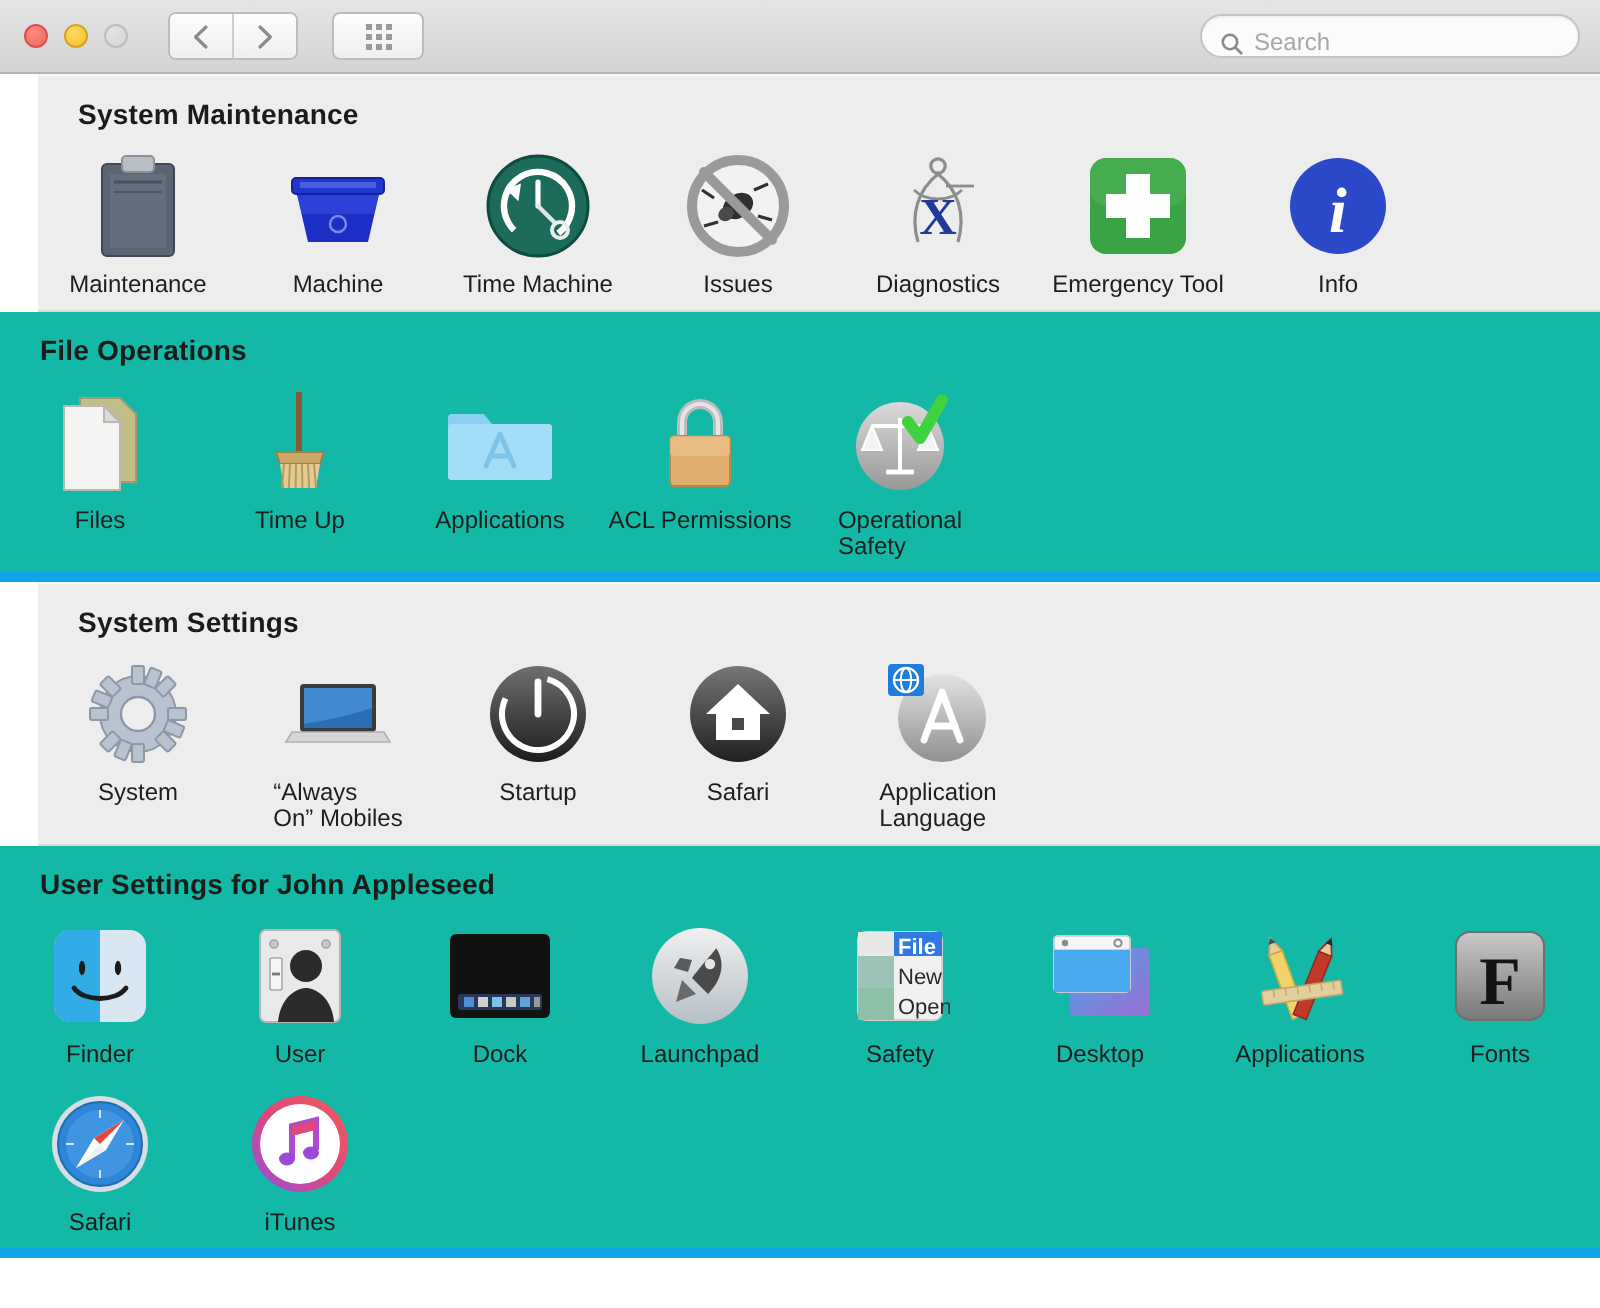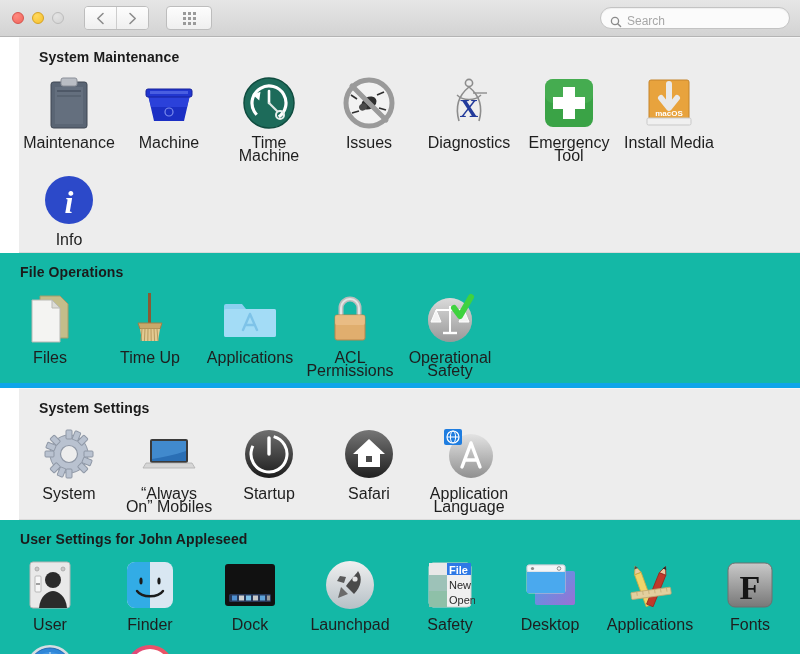--- a/index.html
+++ b/index.html
@@ -127,24 +127,23 @@
     padding-top: 4px;
     padding-bottom: 6px;
   }
   .iconbox {
     width: 56px; height: 56px;
     position: relative;
     display: flex; align-items: center; justify-content: center;
   }
   .caption {
     margin-top: 5px;
-    font-size: 16px;
+    font-size: 12px;
     line-height: 13px;
     color: #1e1e1e;
-    text-align: center;
     max-width: 96px;
   }
   .caption .l2 { display: block; }
 </style>
 </head>
 <body>
 
 <div class="window">
 
   <div class="titlebar">
@@ -277,31 +276,20 @@
           <div class="iconbox">
             <svg width="52" height="52" viewBox="0 0 52 52">
               <rect x="2" y="2" width="48" height="48" rx="8" fill="#3aa346"></rect>
               <rect x="2" y="2" width="48" height="24" rx="8" fill="#4cb356" opacity="0.6"></rect>
               <path d="M20 10 h12 v10 h10 v12 h-10 v10 h-12 v-10 h-10 v-12 h10 z" fill="#ffffff"></path>
             </svg>
           </div>
           <div class="caption">Emergency Tool</div>
         </div>
 
-        <div class="cell">
-          <div class="iconbox">
-            <svg width="48" height="50" viewBox="0 0 48 50">
-              <rect x="4" y="2" width="40" height="40" rx="2" fill="#e8a33d" stroke="#c5842a" stroke-width="1"></rect>
-              <path d="M24 6 L24 24 M16 20 L24 30 L32 20" fill="none" stroke="#e9e9e9" stroke-width="6" stroke-linejoin="round" stroke-linecap="round"></path>
-              <text x="24" y="38" font-family="'Liberation Sans', sans-serif" font-size="8" font-weight="bold" fill="#ffffff" text-anchor="middle">macOS</text>
-              <rect x="2" y="40" width="44" height="7" rx="1.5" fill="#f0f0f0" stroke="#c9c9c9" stroke-width="1"></rect>
-            </svg>
-          </div>
-          <div class="caption">Install Media</div>
-        </div>
 
         <div class="cell">
           <div class="iconbox">
             <svg width="52" height="52" viewBox="0 0 52 52">
               <circle cx="26" cy="26" r="24" fill="#2c49c9"></circle>
               <circle cx="26" cy="20" r="5" fill="#2c49c9"></circle>
               <text x="26" y="39" font-family="'Liberation Serif', serif" font-style="italic" font-size="32" font-weight="bold" fill="#ffffff" text-anchor="middle">i</text>
             </svg>
           </div>
           <div class="caption">Info</div>
@@ -499,44 +487,44 @@
 
       </div>
     </div>
 
     <div class="section plain">
       <div class="section-title">User Settings for John Appleseed</div>
       <div class="grid">
 
         <div class="cell">
           <div class="iconbox">
+            <svg width="50" height="50" viewBox="0 0 50 50">
+              <rect x="2" y="2" width="46" height="46" rx="8" fill="#d9e7f2"></rect>
+              <path d="M2 10 a8 8 0 0 1 8 -8 h15 v46 h-15 a8 8 0 0 1 -8 -8 z" fill="#32ace6"></path>
+              <ellipse cx="16" cy="21" rx="1.6" ry="3.6" fill="#1c1c1c"></ellipse>
+              <ellipse cx="34" cy="21" rx="1.6" ry="3.6" fill="#1c1c1c"></ellipse>
+              <path d="M12 31 c5 7 21 7 26 0" fill="none" stroke="#1c1c1c" stroke-width="2.4" stroke-linecap="round"></path>
+            </svg>
+          </div>
+          <div class="caption">Finder</div>
+        </div>
+
+        <div class="cell">
+          <div class="iconbox">
             <svg width="48" height="52" viewBox="0 0 48 52">
               <rect x="4" y="3" width="40" height="46" rx="3" fill="#e9e9e9" stroke="#b5b5b5" stroke-width="1"></rect>
               <circle cx="11" cy="10" r="2" fill="#c9c9c9" stroke="#a5a5a5" stroke-width="0.8"></circle>
               <circle cx="37" cy="10" r="2" fill="#c9c9c9" stroke="#a5a5a5" stroke-width="0.8"></circle>
               <rect x="9" y="17" width="6" height="16" rx="1" fill="#f6f6f6" stroke="#a9a9a9" stroke-width="0.8"></rect>
               <line x1="10" y1="25" x2="14" y2="25" stroke="#7a7a7a" stroke-width="1.4"></line>
               <circle cx="27" cy="21" r="8" fill="#2b2b2b"></circle>
               <path d="M13 49 c1 -12 9 -17 14 -17 s13 5 14 17 z" fill="#2b2b2b"></path>
             </svg>
           </div>
           <div class="caption">User</div>
-        </div>
-
-        <div class="cell">
-          <div class="iconbox">
-            <svg width="50" height="50" viewBox="0 0 50 50">
-              <rect x="2" y="2" width="46" height="46" rx="8" fill="#d9e7f2"></rect>
-              <path d="M2 10 a8 8 0 0 1 8 -8 h15 v46 h-15 a8 8 0 0 1 -8 -8 z" fill="#32ace6"></path>
-              <ellipse cx="16" cy="21" rx="1.6" ry="3.6" fill="#1c1c1c"></ellipse>
-              <ellipse cx="34" cy="21" rx="1.6" ry="3.6" fill="#1c1c1c"></ellipse>
-              <path d="M12 31 c5 7 21 7 26 0" fill="none" stroke="#1c1c1c" stroke-width="2.4" stroke-linecap="round"></path>
-            </svg>
-          </div>
-          <div class="caption">Finder</div>
         </div>
 
         <div class="cell">
           <div class="iconbox">
             <svg width="54" height="46" viewBox="0 0 54 46">
               <rect x="2" y="2" width="50" height="42" rx="3" fill="#111111"></rect>
               <rect x="6" y="32" width="42" height="8" rx="1.5" fill="#2b3f66" opacity="0.85"></rect>
               <g>
                 <rect x="9" y="33.5" width="5" height="5" fill="#4f8fd0"></rect>
                 <rect x="16" y="33.5" width="5" height="5" fill="#d0d0d0"></rect>

